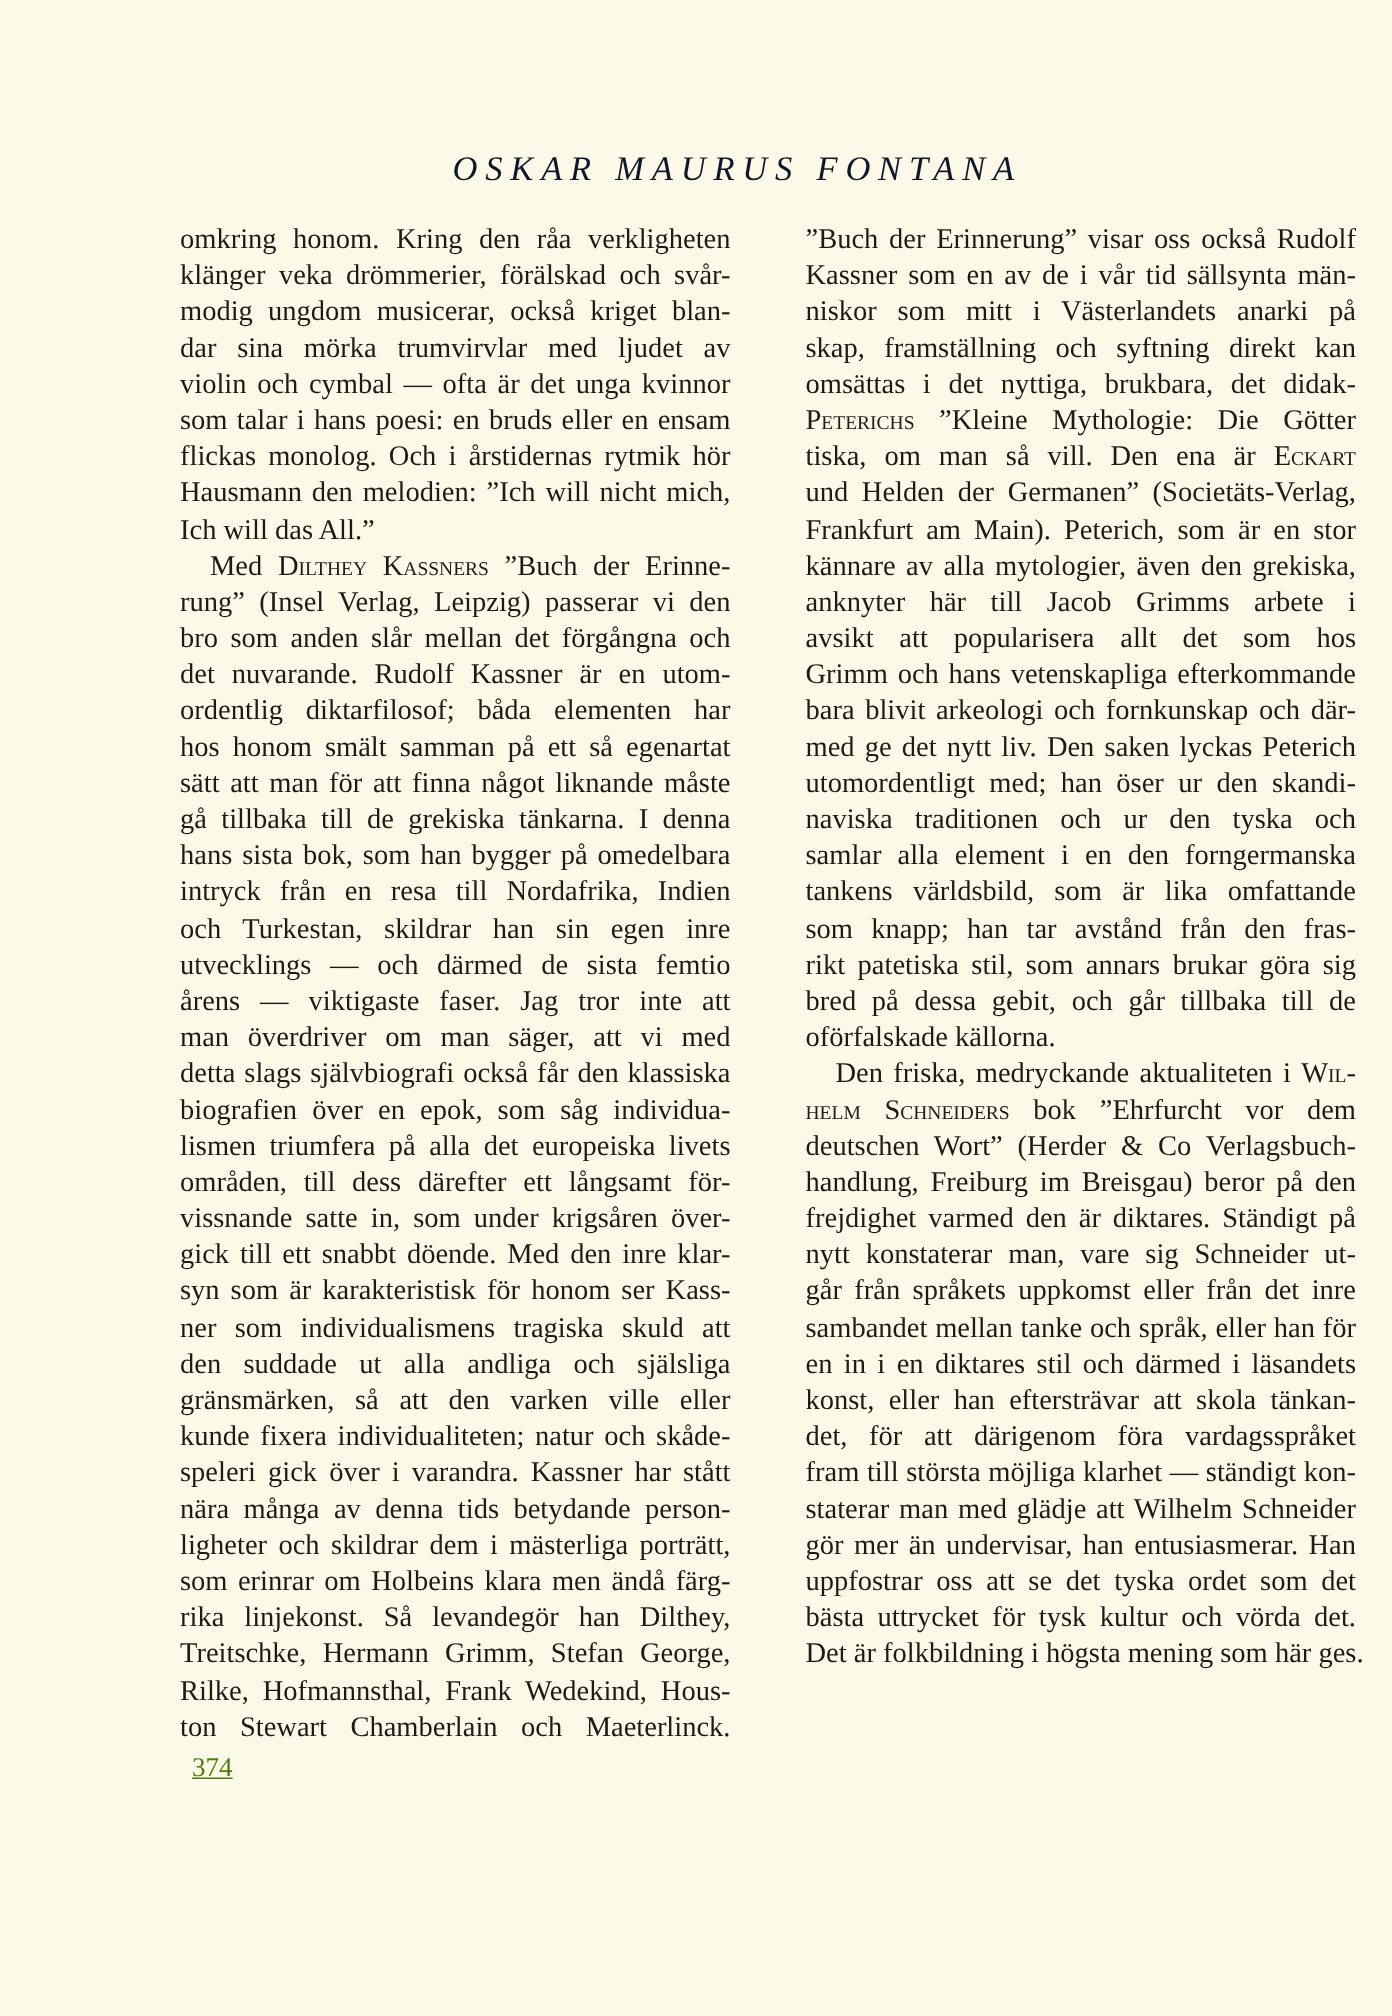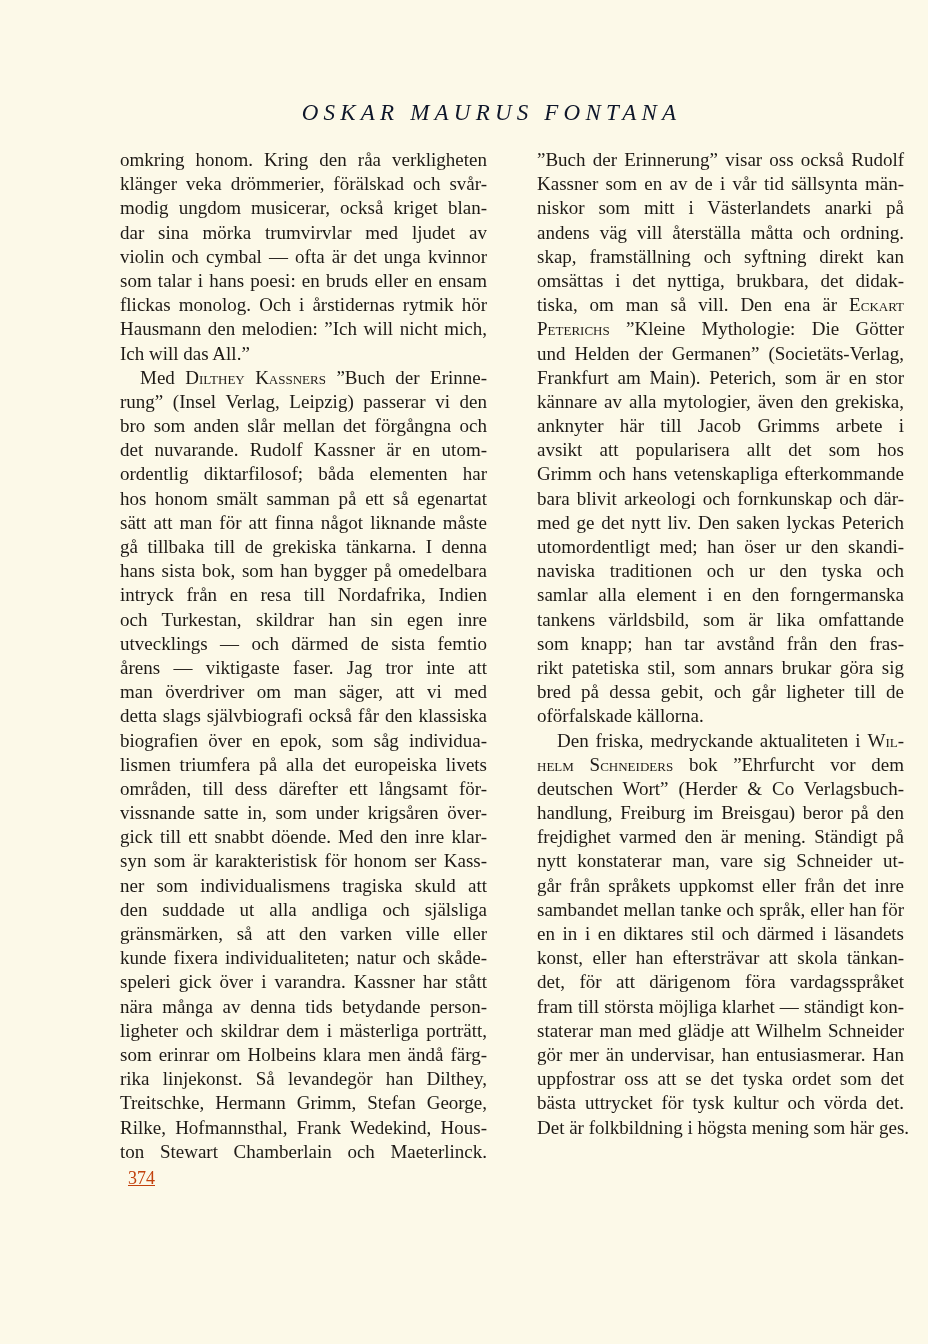--- a/index.html
+++ b/index.html
@@ -38,21 +38,21 @@
     white-space: nowrap;
     height: 24.2px;
   }
   .line.last { text-align-last: left; }
   .line.indent { padding-left: 20px; }
   .sc { font-variant: small-caps; }
   .page-number {
     position: absolute;
     top: 1168px; left: 128px;
     font-size: 18px;
-    color: #c2410c;
+    color: #4d7c0f;
     text-decoration: underline;
   }
 </style>
 </head>
 <body>
 
 <div class="running-head">OSKAR MAURUS FONTANA</div>
 
 <div class="column col-left">
     <span class="line">omkring honom. Kring den råa verkligheten</span>
@@ -95,46 +95,45 @@
     <span class="line">som erinrar om Holbeins klara men ändå färg-</span>
     <span class="line">rika linjekonst. Så levandegör han Dilthey,</span>
     <span class="line">Treitschke, Hermann Grimm, Stefan George,</span>
     <span class="line">Rilke, Hofmannsthal, Frank Wedekind, Hous-</span>
     <span class="line">ton Stewart Chamberlain och Maeterlinck.</span>
   </div>
 <div class="column col-right">
     <span class="line">”Buch der Erinnerung” visar oss också Rudolf</span>
     <span class="line">Kassner som en av de i vår tid sällsynta män-</span>
     <span class="line">niskor som mitt i Västerlandets anarki på</span>
-    <span class="line">andens väg vill återställa måtta och ordning.</span>
     <span class="line">skap, framställning och syftning direkt kan</span>
     <span class="line">omsättas i det nyttiga, brukbara, det didak-</span>
+    <span class="line"><span></span><span class="sc">Peterichs</span><span> ”Kleine Mythologie: Die Götter</span></span>
     <span class="line"><span>tiska, om man så vill. Den ena är </span><span class="sc">Eckart</span><span></span></span>
-    <span class="line"><span></span><span class="sc">Peterichs</span><span> ”Kleine Mythologie: Die Götter</span></span>
     <span class="line">und Helden der Germanen” (Societäts-Verlag,</span>
     <span class="line">Frankfurt am Main). Peterich, som är en stor</span>
     <span class="line">kännare av alla mytologier, även den grekiska,</span>
     <span class="line">anknyter här till Jacob Grimms arbete i</span>
     <span class="line">avsikt att popularisera allt det som hos</span>
     <span class="line">Grimm och hans vetenskapliga efterkommande</span>
     <span class="line">bara blivit arkeologi och fornkunskap och där-</span>
     <span class="line">med ge det nytt liv. Den saken lyckas Peterich</span>
     <span class="line">utomordentligt med; han öser ur den skandi-</span>
     <span class="line">naviska traditionen och ur den tyska och</span>
     <span class="line">samlar alla element i en den forngermanska</span>
     <span class="line">tankens världsbild, som är lika omfattande</span>
     <span class="line">som knapp; han tar avstånd från den fras-</span>
     <span class="line">rikt patetiska stil, som annars brukar göra sig</span>
-    <span class="line">bred på dessa gebit, och går ligheter till de</span>
+    <span class="line">bred på dessa gebit, och går tillbaka till de</span>
     <span class="line last">oförfalskade källorna.</span>
     <span class="line indent"><span>Den friska, medryckande aktualiteten i </span><span class="sc">Wil-</span><span></span></span>
     <span class="line"><span></span><span class="sc">helm Schneiders</span><span> bok ”Ehrfurcht vor dem</span></span>
     <span class="line">deutschen Wort” (Herder &amp; Co Verlagsbuch-</span>
     <span class="line">handlung, Freiburg im Breisgau) beror på den</span>
-    <span class="line">frejdighet varmed den är mening. Ständigt på</span>
+    <span class="line">frejdighet varmed den är diktares. Ständigt på</span>
     <span class="line">nytt konstaterar man, vare sig Schneider ut-</span>
     <span class="line">går från språkets uppkomst eller från det inre</span>
     <span class="line">sambandet mellan tanke och språk, eller han för</span>
     <span class="line">en in i en diktares stil och därmed i läsandets</span>
     <span class="line">konst, eller han eftersträvar att skola tänkan-</span>
     <span class="line">det, för att därigenom föra vardagsspråket</span>
     <span class="line">fram till största möjliga klarhet — ständigt kon-</span>
     <span class="line">staterar man med glädje att Wilhelm Schneider</span>
     <span class="line">gör mer än undervisar, han entusiasmerar. Han</span>
     <span class="line">uppfostrar oss att se det tyska ordet som det</span>

